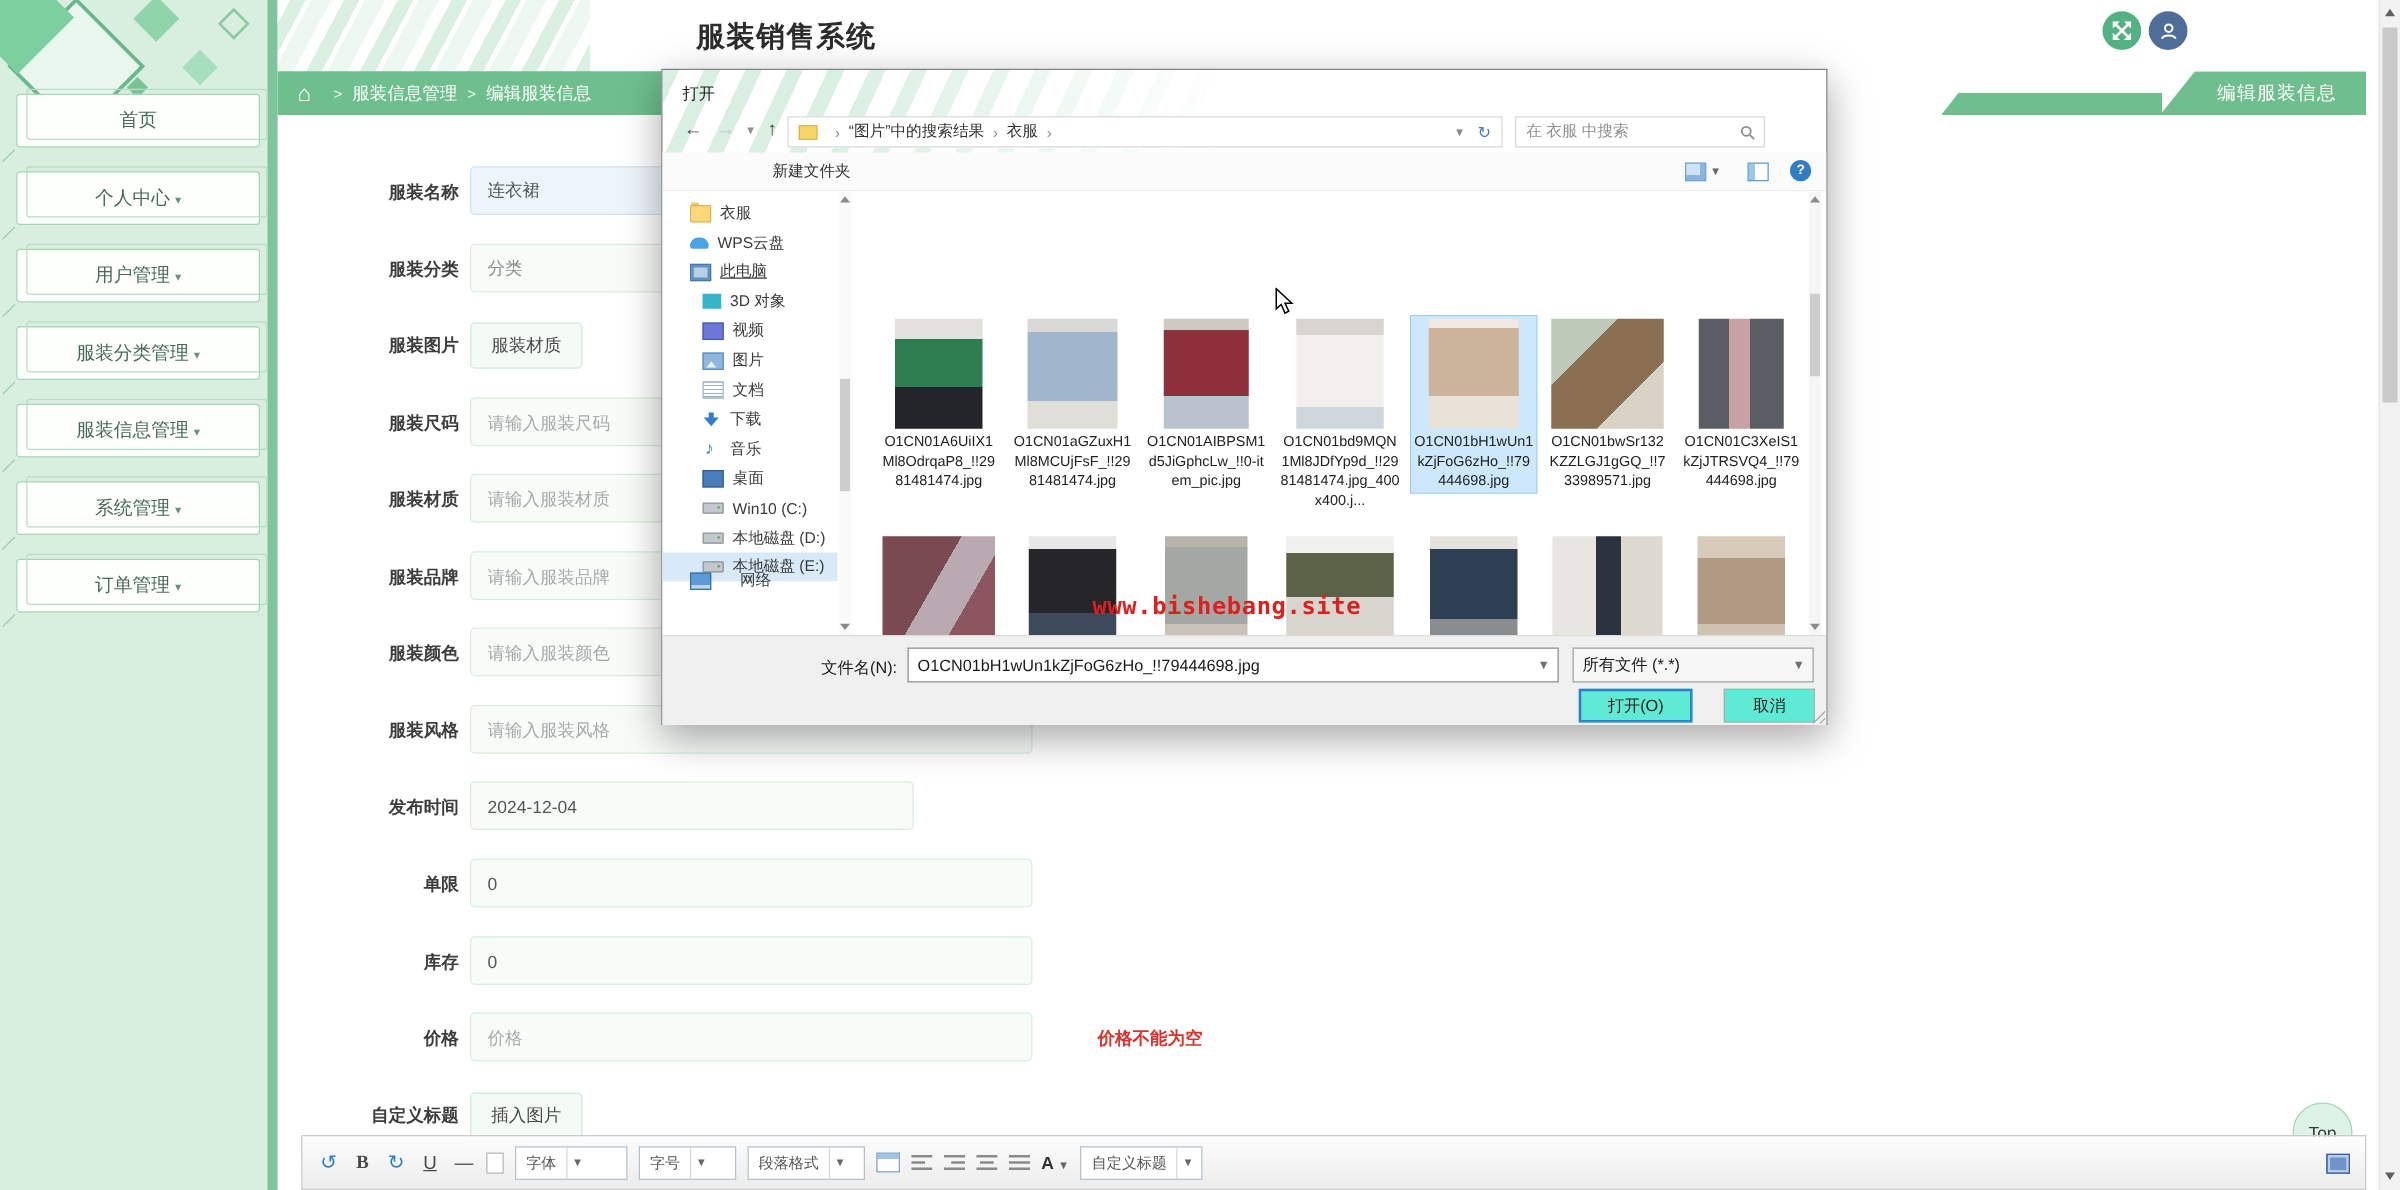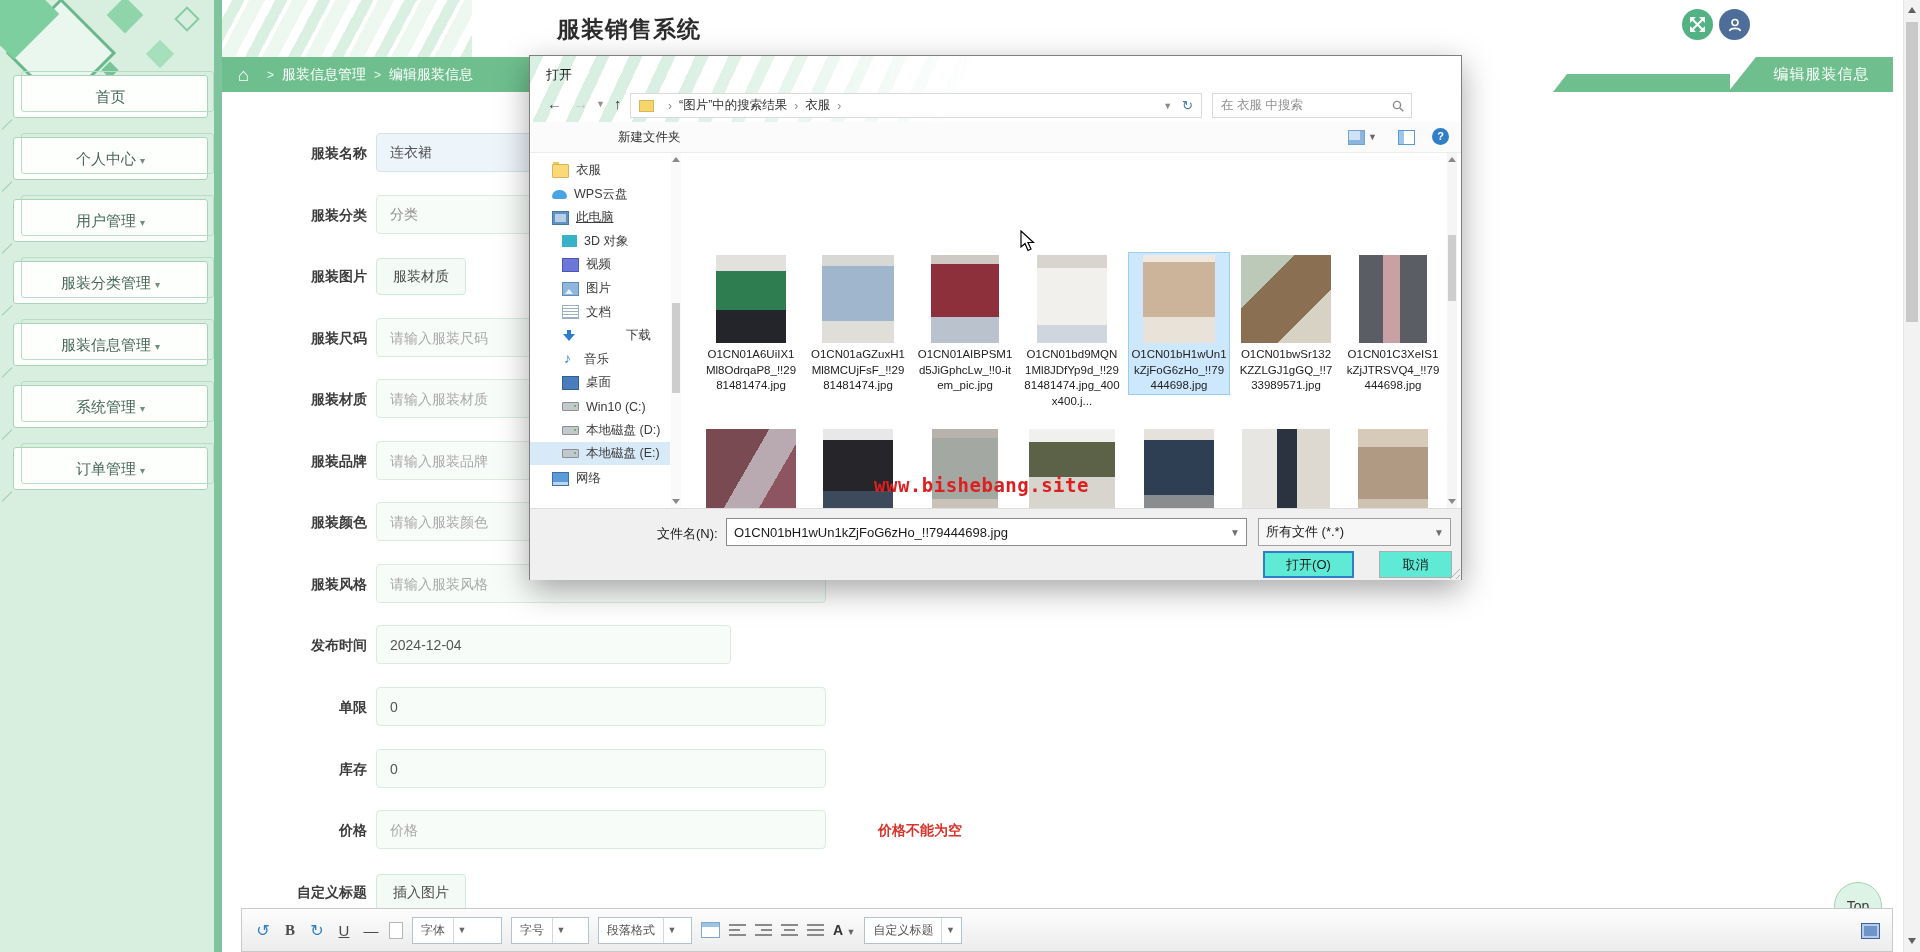--- a/index.html
+++ b/index.html
@@ -400,21 +400,21 @@
             <span>视频</span>
           </div>
           <div class="nav-item child" style="top: 124px;">
             <span class="ic ic-picture"></span>
             <span>图片</span>
           </div>
           <div class="nav-item child" style="top: 147.6px;">
             <span class="ic ic-doc"></span>
             <span>文档</span>
           </div>
-          <div class="nav-item child" style="top: 171.2px; gap: 42px;">
+          <div class="nav-item child" style="top: 171.2px;">
             <span class="ic ic-download"></span>
             <span>下载</span>
           </div>
           <div class="nav-item child" style="top: 194.8px;">
             <span class="ic ic-music"></span>
             <span>音乐</span>
           </div>
           <div class="nav-item child" style="top: 218.4px;">
             <span class="ic ic-desktop"></span>
             <span>桌面</span>
@@ -424,21 +424,21 @@
             <span>Win10 (C:)</span>
           </div>
           <div class="nav-item child" style="top: 265.6px;">
             <span class="ic ic-drive"></span>
             <span>本地磁盘 (D:)</span>
           </div>
           <div class="nav-item child selected" style="top: 289.2px;">
             <span class="ic ic-drive"></span>
             <span>本地磁盘 (E:)</span>
           </div>
-          <div class="nav-item" style="top: 314px;">
+          <div class="nav-item" style="top: 300px; gap: 16px;">
             <span class="ic ic-network"></span>
             <span>网络</span>
           </div>
         </div>
       <div class="mini-scroll" style="left:141px;top:0;height:355px;">
         <div class="tri2" style="left:1px;top:4px;border-left:4px solid transparent;border-right:4px solid transparent;border-bottom:5px solid #8a8a8a;"></div>
         <div class="thumb" style="top:150px;height:90px;"></div>
         <div class="tri2" style="left:1px;bottom:4px;border-left:4px solid transparent;border-right:4px solid transparent;border-top:5px solid #8a8a8a;"></div>
       </div>
       <div id="file-grid">

